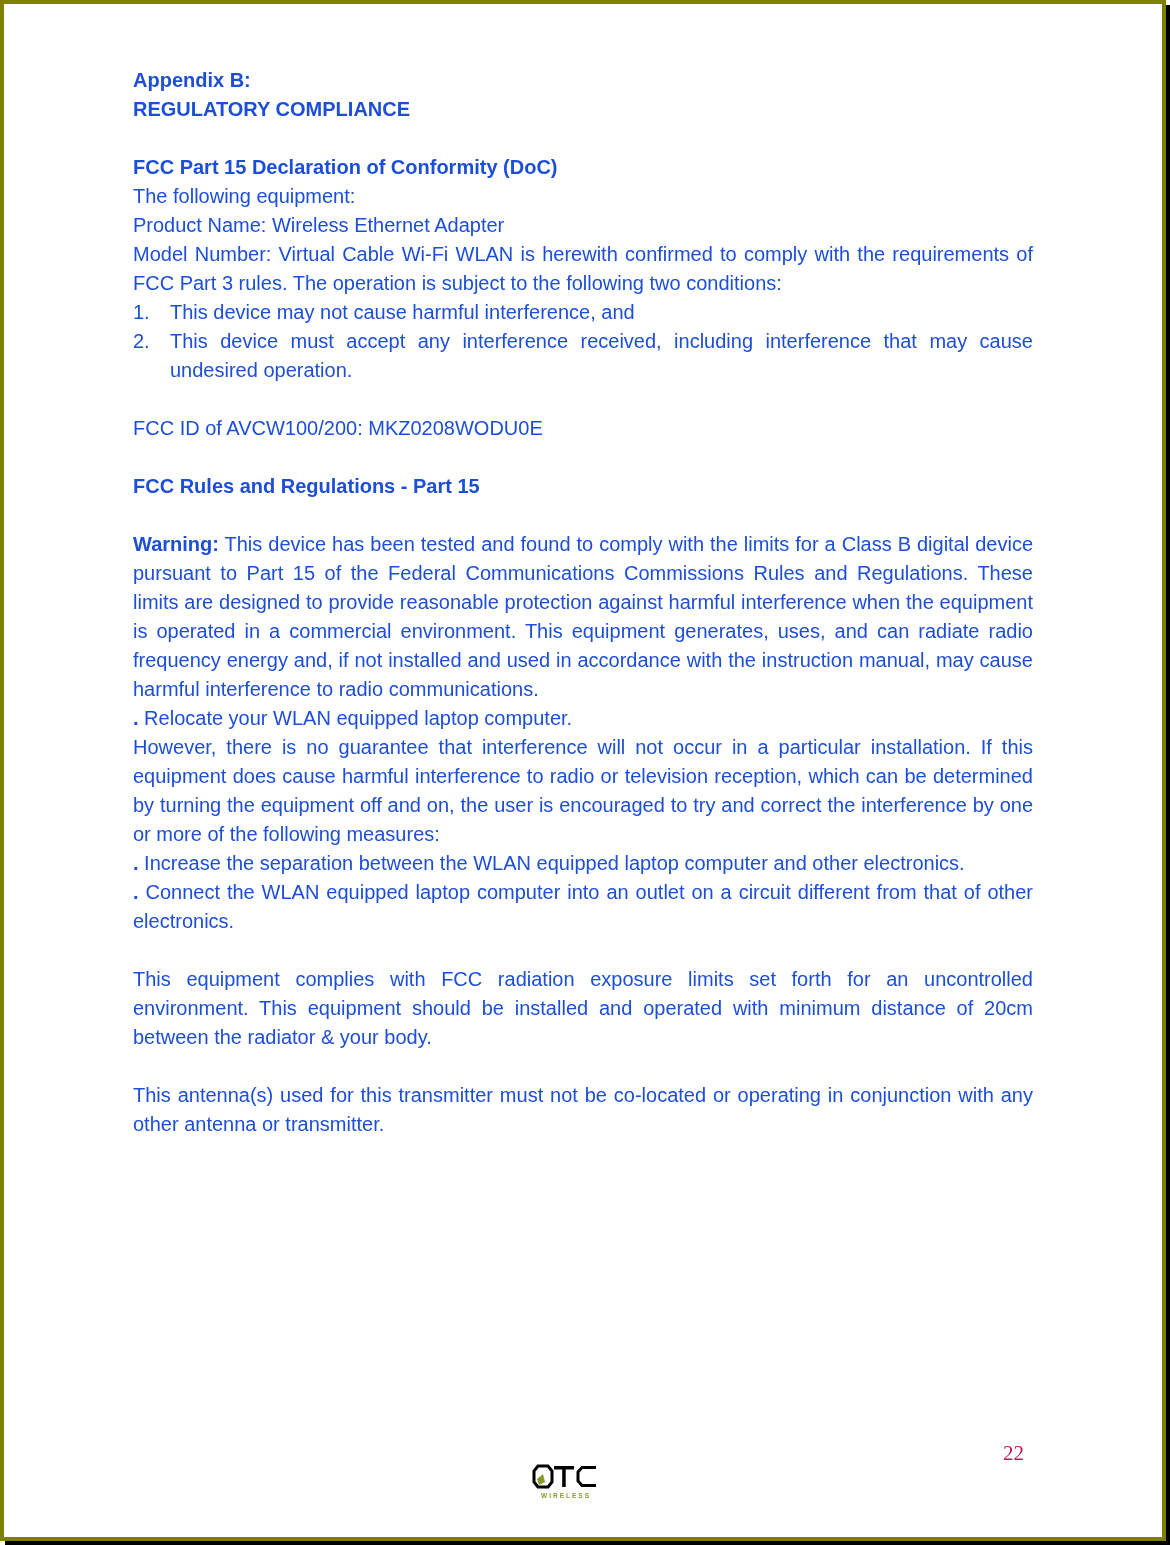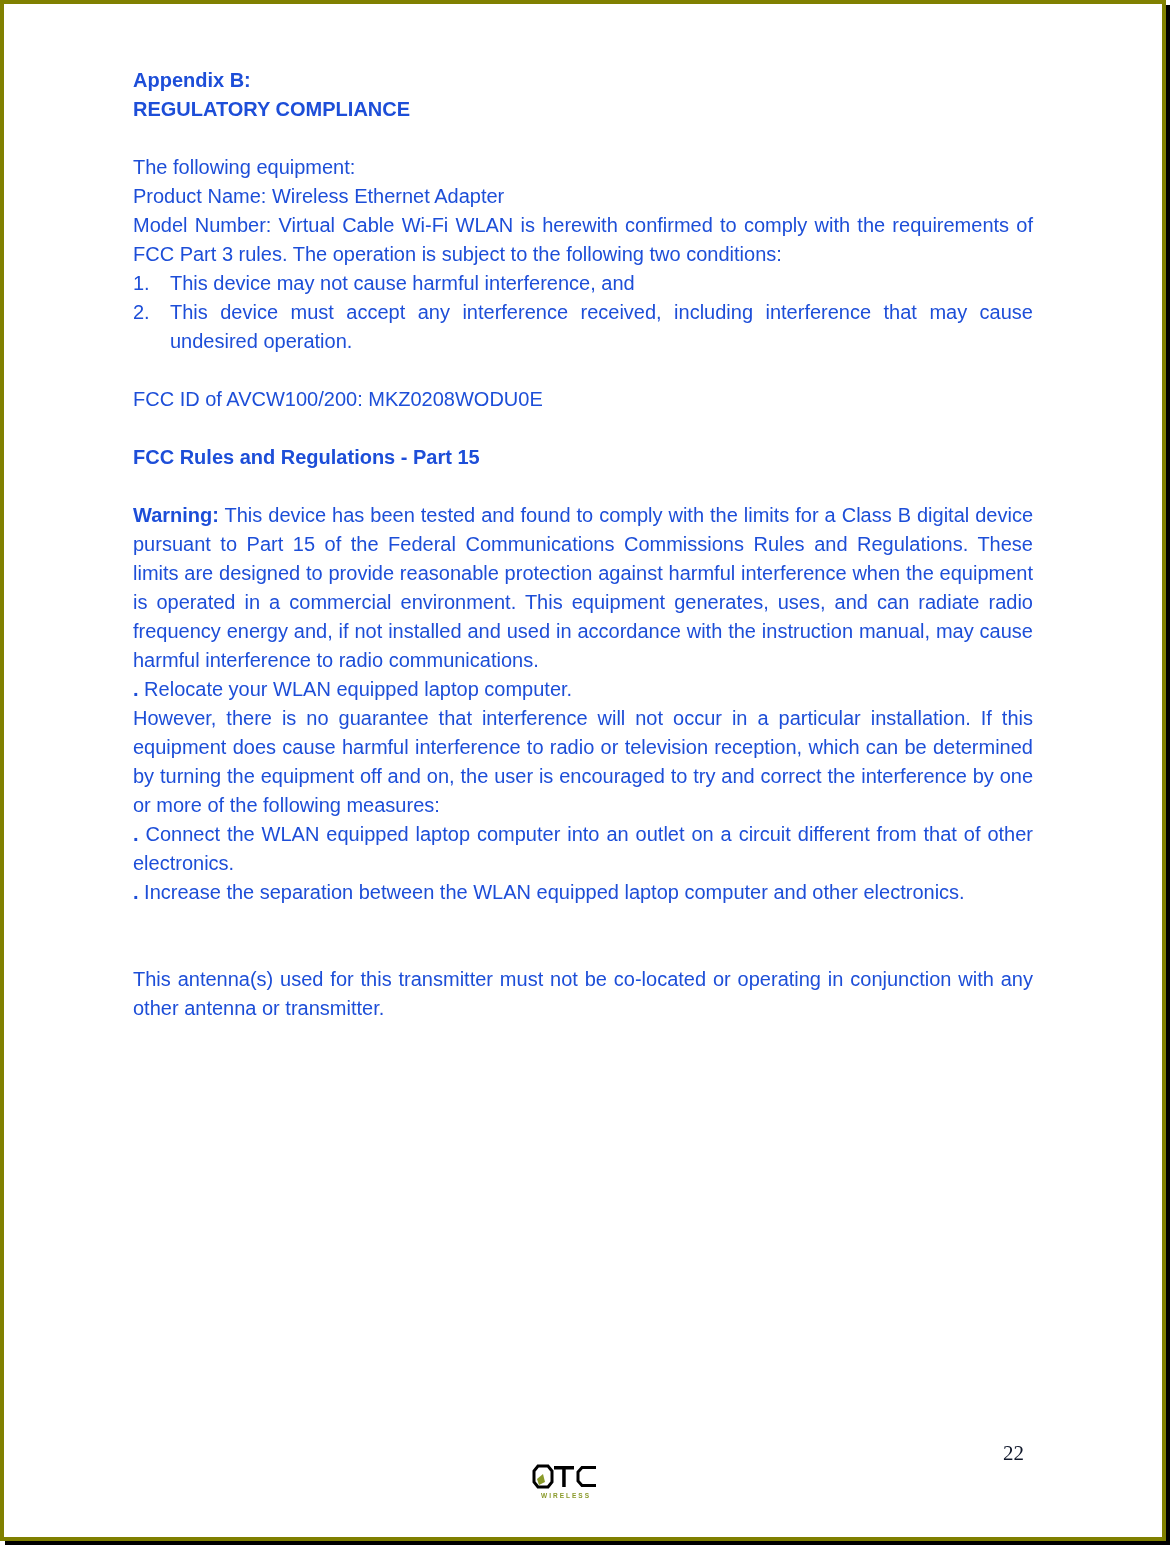--- a/index.html
+++ b/index.html
@@ -18,36 +18,37 @@
   }
   .content p { margin: 0; text-align: justify; }
   .b { font-weight: bold; }
   .gap { height: 29px; }
   .title-center { text-align: center; font-weight: bold; }
   .ol-item { display: flex; }
   .ol-num { width: 37px; flex: 0 0 37px; }
   .ol-text { flex: 1; text-align: justify; }
   .page-number {
     position: absolute; left: 1003px; top: 1441px;
-    font-family: "Liberation Serif", serif; font-size: 21px; color: #0f172a;
+    font-family: "Liberation Serif", serif; font-size: 21px; color: #be185d;
   }
   .logo {
     position: absolute; left: 532px; top: 1462px; width: 68px; height: 40px;
   }
 </style>
 </head>
 <body>
 
 <div class="page-frame"></div>
 
 <div class="content">
   <p class="b">Appendix B:</p>
   <p class="title-center">REGULATORY COMPLIANCE</p>
   <div class="gap"></div>
 
+  <p class="b">FCC Part 15 Declaration of Conformity (DoC)</p>
   <p>The following equipment:</p>
   <p>Product Name: Wireless Ethernet Adapter</p>
   <p>Model Number: Virtual Cable Wi-Fi WLAN is herewith confirmed to comply with the requirements of FCC Part 3 rules. The operation is subject to the following two conditions:</p>
   <div class="ol-item">
     <span class="ol-num">1.</span>
     <span class="ol-text">This device may not cause harmful interference, and</span>
   </div>
   <div class="ol-item">
     <span class="ol-num">2.</span>
     <span class="ol-text">This device must accept any interference received, including interference that may cause undesired operation.</span>
@@ -57,24 +58,25 @@
   <p>FCC ID of AVCW100/200: MKZ0208WODU0E</p>
   <div class="gap"></div>
 
   <p class="b">FCC Rules and Regulations - Part 15</p>
   <div class="gap"></div>
 
   <p><span class="b">Warning:</span><span> This device has been tested and found to comply with the limits for a Class B digital device pursuant to Part 15 of the Federal Communications Commissions Rules and Regulations. These limits are designed to provide reasonable protection against harmful interference when the equipment is operated in a commercial environment. This equipment generates, uses, and can radiate radio frequency energy and, if not installed and used in accordance with the instruction manual, may cause harmful interference to radio communications.</span></p>
   <p><span class="b">.</span><span> Relocate your WLAN equipped laptop computer.</span></p>
 
   <p>However, there is no guarantee that interference will not occur in a particular installation. If this equipment does cause harmful interference to radio or television reception, which can be determined by turning the equipment off and on, the user is encouraged to try and correct the interference by one or more of the following measures:</p>
+  <p><span class="b">.</span><span> Increase the separation between the WLAN equipped laptop computer and other electronics.</span></p>
   <p><span class="b">.</span><span> Connect the WLAN equipped laptop computer into an outlet on a circuit different from that of other electronics.</span></p>
-  <p><span class="b">.</span><span> Increase the separation between the WLAN equipped laptop computer and other electronics.</span></p>
   <div class="gap"></div>
 
+  <p>This equipment complies with FCC radiation exposure limits set forth for an uncontrolled environment.  This equipment should be installed and operated with minimum distance of 20cm between the radiator &amp; your body.</p>
   <div class="gap"></div>
   <p>This antenna(s) used for this transmitter must not be co-located or operating in conjunction with any other antenna or transmitter.</p>
 </div>
 
 <div class="page-number">22</div>
 
 <div class="logo">
   <svg width="68" height="40" viewBox="0 0 68 40">
 
     <polygon points="6,4 16,4 20,9 20,20 16,25 6,25 2,20 2,9" fill="none" stroke="#000" stroke-width="3"></polygon>

